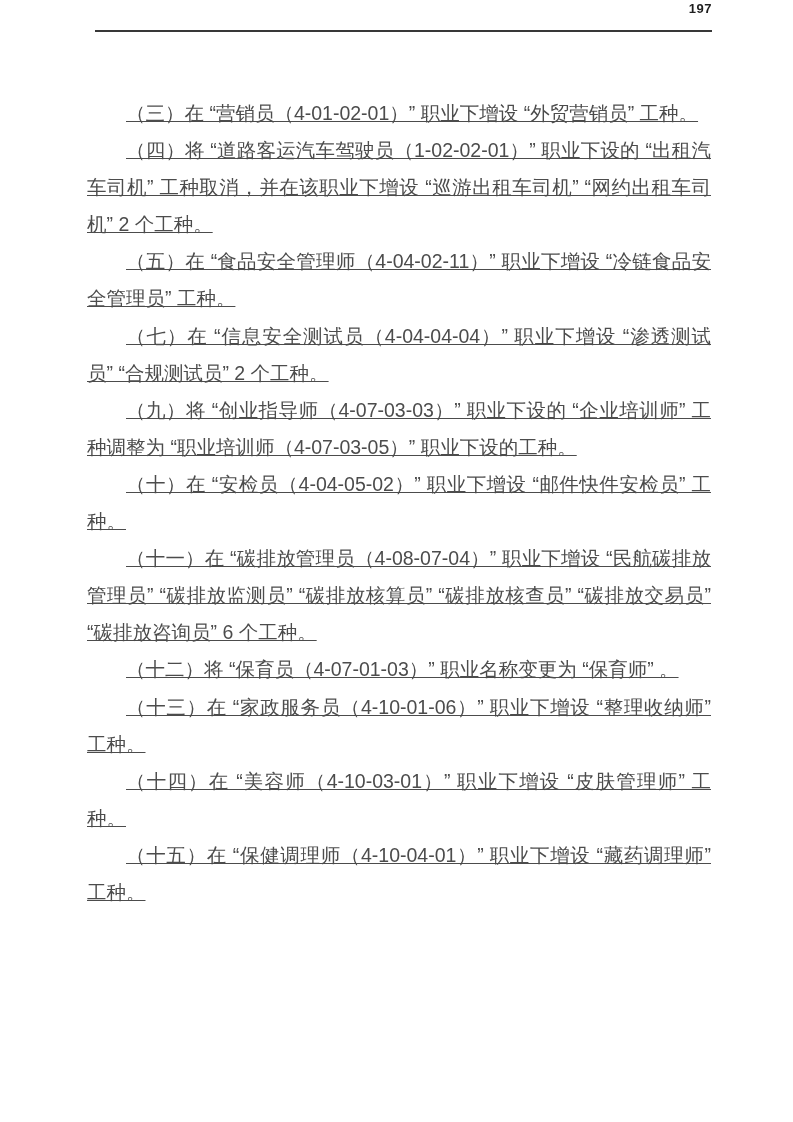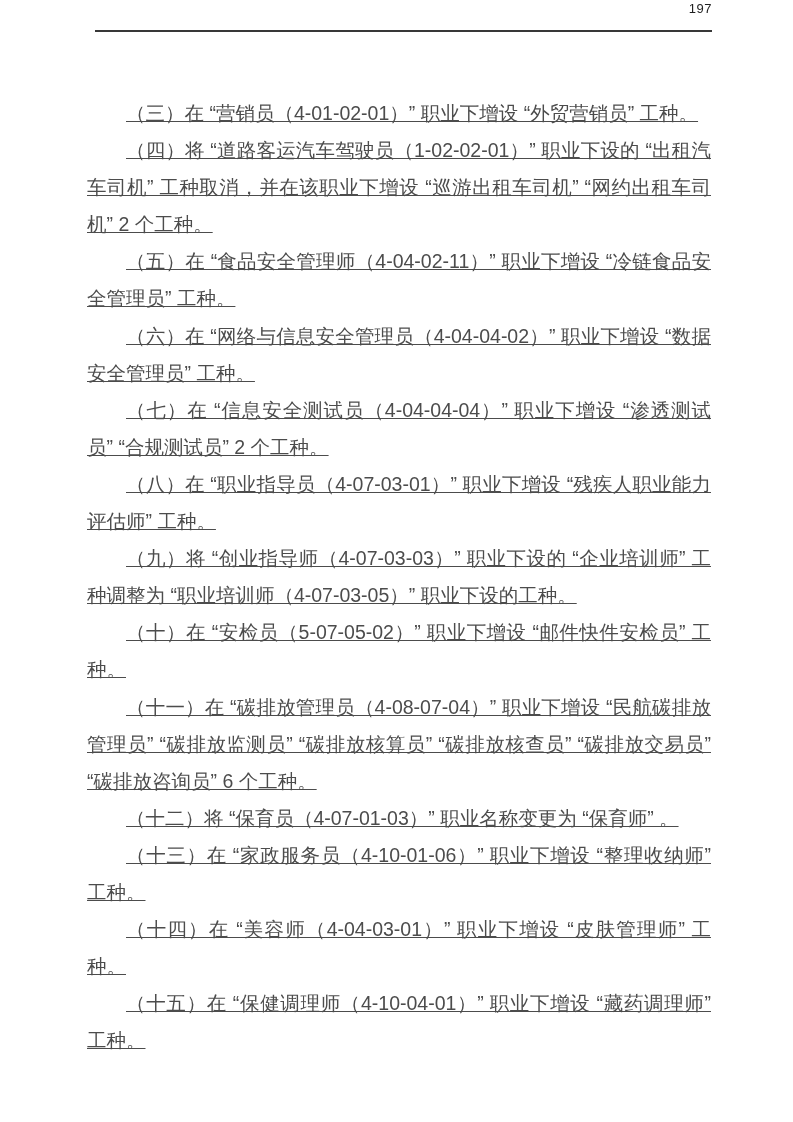--- a/index.html
+++ b/index.html
@@ -13,21 +13,21 @@
     height: 1122px;
     background: #ffffff;
     overflow: hidden;
     font-family: "Liberation Sans", "DejaVu Sans", sans-serif;
   }
   .page-number {
     position: absolute;
     top: 1px;
     right: 81px;
     font-size: 13px;
-    font-weight: normal;
+    font-weight: bold;
     color: #1f1f1f;
     letter-spacing: 0.5px;
   }
   .header-rule {
     position: absolute;
     top: 30px;
     left: 95px;
     width: 617px;
     height: 2px;
     background: #383838;
@@ -56,25 +56,23 @@
 <div class="page">
 
   <div class="page-number">197</div>
 
   <div class="header-rule"></div>
 
   <div class="doc-body">
     <p>（三）在 “营销员（4-01-02-01）” 职业下增设 “外贸营销员” 工种。</p>
     <p>（四）将 “道路客运汽车驾驶员（1-02-02-01）” 职业下设的 “出租汽车司机” 工种取消，并在该职业下增设 “巡游出租车司机” “网约出租车司机” 2 个工种。</p>
     <p>（五）在 “食品安全管理师（4-04-02-11）” 职业下增设 “冷链食品安全管理员” 工种。</p>
-    <p>（六）在 “网络与信息安全管理员（4-04-04-02）” 职业下增设 “数据安全管理员” 工种。</p>
     <p>（七）在 “信息安全测试员（4-04-04-04）” 职业下增设 “渗透测试员” “合规测试员” 2 个工种。</p>
-    <p>（八）在 “职业指导员（4-07-03-01）” 职业下增设 “残疾人职业能力评估师” 工种。</p>
     <p>（九）将 “创业指导师（4-07-03-03）” 职业下设的 “企业培训师” 工种调整为 “职业培训师（4-07-03-05）” 职业下设的工种。</p>
-    <p>（十）在 “安检员（5-07-05-02）” 职业下增设 “邮件快件安检员” 工种。</p>
+    <p>（十）在 “安检员（4-04-05-02）” 职业下增设 “邮件快件安检员” 工种。</p>
     <p>（十一）在 “碳排放管理员（4-08-07-04）” 职业下增设 “民航碳排放管理员” “碳排放监测员” “碳排放核算员” “碳排放核查员” “碳排放交易员” “碳排放咨询员” 6 个工种。</p>
     <p>（十二）将 “保育员（4-07-01-03）” 职业名称变更为 “保育师” 。</p>
     <p>（十三）在 “家政服务员（4-10-01-06）” 职业下增设 “整理收纳师” 工种。</p>
-    <p>（十四）在 “美容师（4-04-03-01）” 职业下增设 “皮肤管理师” 工种。</p>
+    <p>（十四）在 “美容师（4-10-03-01）” 职业下增设 “皮肤管理师” 工种。</p>
     <p>（十五）在 “保健调理师（4-10-04-01）” 职业下增设 “藏药调理师” 工种。</p>
   </div>
 
 </div>
 
 </body></html>

